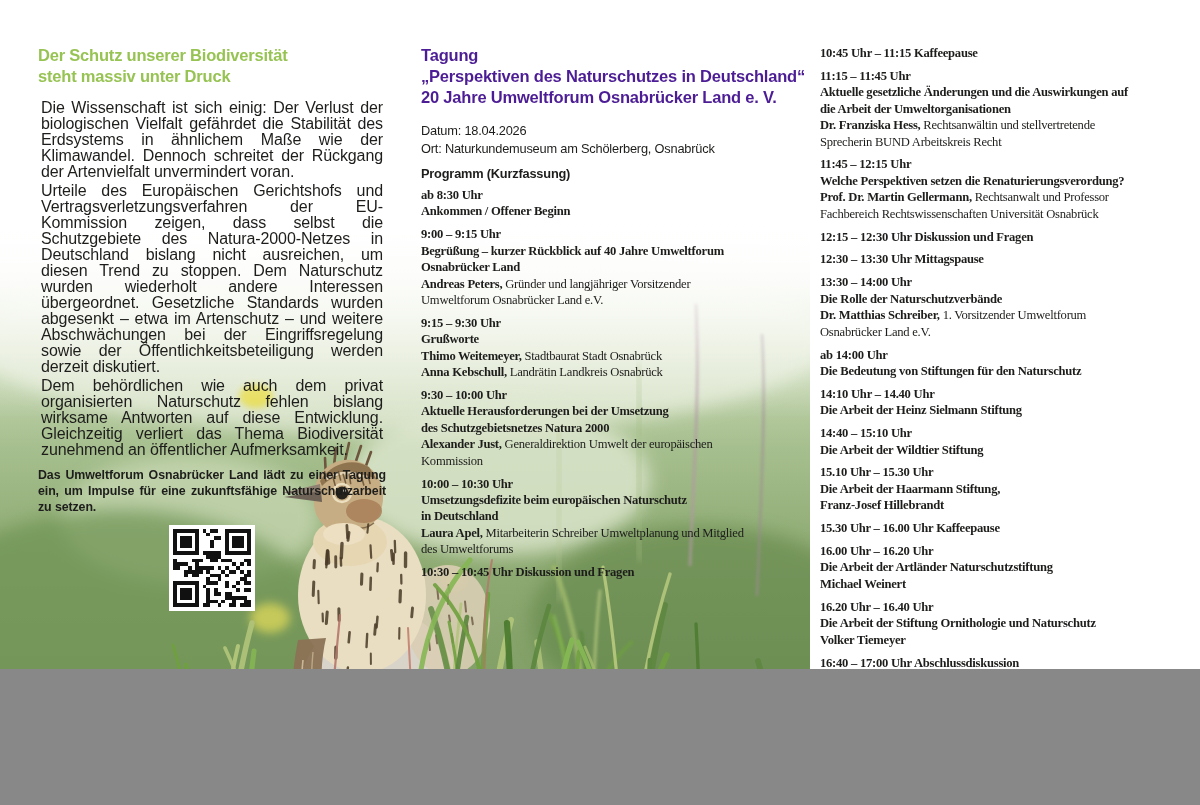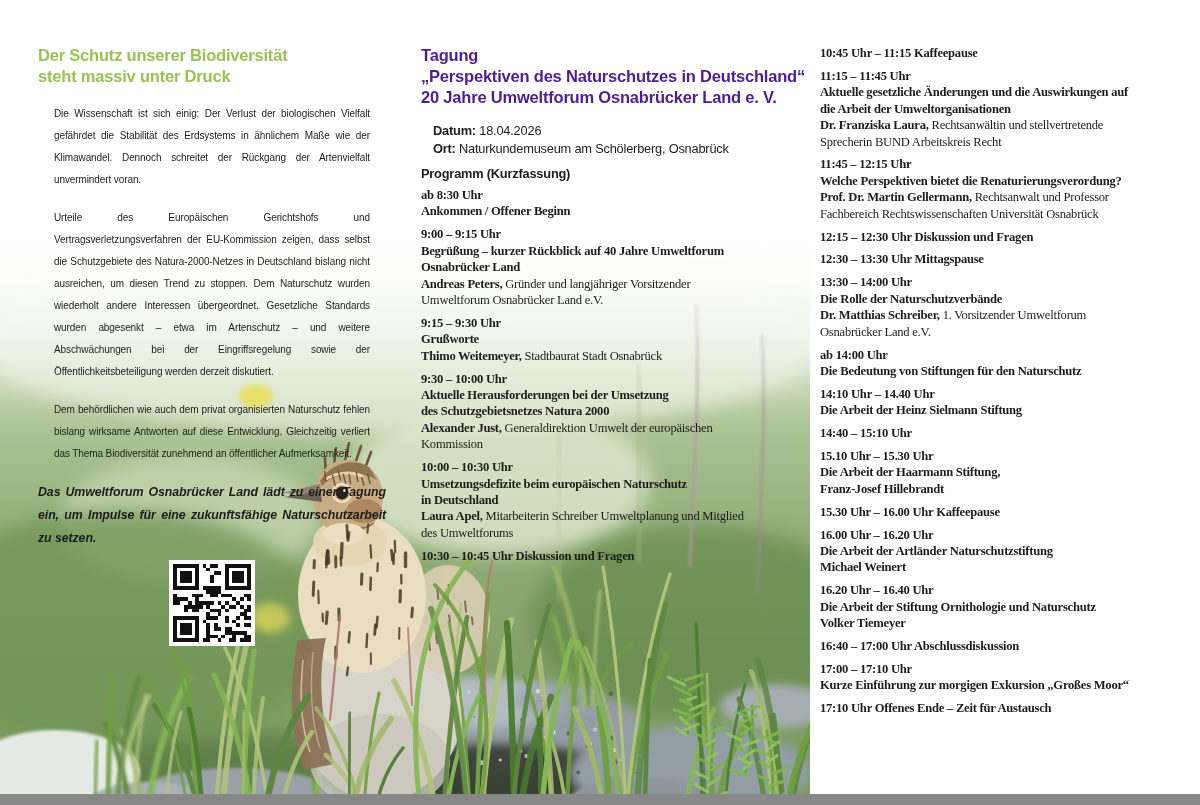--- a/index.html
+++ b/index.html
@@ -1,38 +1,38 @@
 <!DOCTYPE html>
 <html><head>
 <meta charset="utf-8">
 <style>
   html,body{margin:0;padding:0;background:#888;}
-  .page{position:relative;width:1200px;height:794px;background:#ffffff;overflow:hidden;
+  .page{position:relative;width:1200px;height:669px;background:#ffffff;overflow:hidden;
         font-family:"Liberation Sans",sans-serif;color:#1d1d1b;}
   
   .photo{position:absolute;left:0;top:0;width:810px;height:805px;
     background:linear-gradient(180deg,#ffffff 0%,#ffffff 26%,#eaf0e0 36%,#c3d5af 46%,
                #a5be8d 56%,#90ac75 68%,#83a168 82%,#7b9a60 100%);}
   .photo svg{position:absolute;left:0;top:0;}
   .photo-fade{position:absolute;left:0;top:0;width:810px;height:805px;pointer-events:none;
     background:linear-gradient(180deg,#ffffff 0%,#ffffff 27%,rgba(255,255,255,.85) 34%,
                rgba(255,255,255,.4) 43%,rgba(255,255,255,0) 52%);}
   
   .col{position:absolute;top:45px;z-index:5;}
   .col-left{left:38px;width:348px;}
   .col-mid{left:421px;width:385px;}
   .col-right{left:820px;width:376px;}
   .green-head{font-size:16.5px;line-height:21px;font-weight:700;letter-spacing:-.2px;margin:0;}
   .col-left .green-head{margin-bottom:13px;}
   .col-mid .green-head{margin-bottom:14px;}
-  .body-text p{margin:16px;font-size:10px;line-height:22px;text-align:justify;letter-spacing:-.1px;}
-  .cta{margin:9px 0 0;font-weight:700;font-size:12.4px;line-height:23px;text-align:justify;letter-spacing:-.1px;font-style:italic;}
+  .body-text p{margin:3px;font-size:16px;line-height:16px;text-align:justify;letter-spacing:-.1px;}
+  .cta{margin:9px 0 0;font-weight:700;font-size:12.4px;line-height:16px;text-align:justify;letter-spacing:-.1px;}
   .qr-box{width:86px;height:86px;background:#ffffff;margin:10px auto 0;padding:4px;box-sizing:border-box;}
   .meta-line{margin:0;font-size:12.8px;line-height:17.5px;letter-spacing:-.2px;}
-  .meta-line .b{font-weight:700;margin-left:12px;}
+  .meta-line .b{font-weight:400;}
   .program-label{margin:8px 0 0;font-weight:700;font-size:12.8px;line-height:17px;letter-spacing:-.2px;}
   .items{margin-top:5px;}
   .col-right .items{margin-top:0;}
   .item{margin-top:6.5px;font-family:Liberation Serif, serif;}
   .item:first-child{margin-top:0;}
   .line{font-size:12.6px;line-height:16.4px;letter-spacing:-.25px;white-space:nowrap;}
   .line .b{font-weight:700;}
 </style>
 </head>
 <body>
@@ -550,20 +550,21 @@
           <div class="line"><span class="b">9:00 – 9:15 Uhr</span></div>
           <div class="line"><span class="b">Begrüßung – kurzer Rückblick auf 40 Jahre Umweltforum</span></div>
           <div class="line"><span class="b">Osnabrücker Land</span></div>
           <div class="line"><span class="b">Andreas Peters,</span><span> Gründer und langjähriger Vorsitzender</span></div>
           <div class="line"><span>Umweltforum Osnabrücker Land e.V.</span></div>
         </div>
         <div class="item">
           <div class="line"><span class="b">9:15 – 9:30 Uhr</span></div>
           <div class="line"><span class="b">Grußworte</span></div>
           <div class="line"><span class="b">Thimo Weitemeyer,</span><span> Stadtbaurat Stadt Osnabrück</span></div>
+          <div class="line"><span class="b">Anna Kebschull,</span><span> Landrätin Landkreis Osnabrück</span></div>
         </div>
         <div class="item">
           <div class="line"><span class="b">9:30 – 10:00 Uhr</span></div>
           <div class="line"><span class="b">Aktuelle Herausforderungen bei der Umsetzung</span></div>
           <div class="line"><span class="b">des Schutzgebietsnetzes Natura 2000</span></div>
           <div class="line"><span class="b">Alexander Just,</span><span> Generaldirektion Umwelt der europäischen</span></div>
           <div class="line"><span>Kommission</span></div>
         </div>
         <div class="item">
           <div class="line"><span class="b">10:00 – 10:30 Uhr</span></div>
@@ -580,26 +581,26 @@
 
   <div class="col col-right">
     <div class="items" id="right-items">
         <div class="item">
           <div class="line"><span class="b">10:45 Uhr – 11:15 Kaffeepause</span></div>
         </div>
         <div class="item">
           <div class="line"><span class="b">11:15 – 11:45 Uhr</span></div>
           <div class="line"><span class="b">Aktuelle gesetzliche Änderungen und die Auswirkungen auf</span></div>
           <div class="line"><span class="b">die Arbeit der Umweltorganisationen</span></div>
-          <div class="line"><span class="b">Dr. Franziska Laura,</span><span> Rechtsanwältin und stellvertretende</span></div>
+          <div class="line"><span class="b">Dr. Franziska Hess,</span><span> Rechtsanwältin und stellvertretende</span></div>
           <div class="line"><span>Sprecherin BUND Arbeitskreis Recht</span></div>
         </div>
         <div class="item">
           <div class="line"><span class="b">11:45 – 12:15 Uhr</span></div>
-          <div class="line"><span class="b">Welche Perspektiven bietet die Renaturierungsverordung?</span></div>
+          <div class="line"><span class="b">Welche Perspektiven setzen die Renaturierungsverordung?</span></div>
           <div class="line"><span class="b">Prof. Dr. Martin Gellermann,</span><span> Rechtsanwalt und Professor</span></div>
           <div class="line"><span>Fachbereich Rechtswissenschaften Universität Osnabrück</span></div>
         </div>
         <div class="item">
           <div class="line"><span class="b">12:15 – 12:30 Uhr Diskussion und Fragen</span></div>
         </div>
         <div class="item">
           <div class="line"><span class="b">12:30 – 13:30 Uhr Mittagspause</span></div>
         </div>
         <div class="item">
@@ -611,20 +612,21 @@
         <div class="item">
           <div class="line"><span class="b">ab 14:00 Uhr</span></div>
           <div class="line"><span class="b">Die Bedeutung von Stiftungen für den Naturschutz</span></div>
         </div>
         <div class="item">
           <div class="line"><span class="b">14:10 Uhr – 14.40 Uhr</span></div>
           <div class="line"><span class="b">Die Arbeit der Heinz Sielmann Stiftung</span></div>
         </div>
         <div class="item">
           <div class="line"><span class="b">14:40 – 15:10 Uhr</span></div>
+          <div class="line"><span class="b">Die Arbeit der Wildtier Stiftung</span></div>
         </div>
         <div class="item">
           <div class="line"><span class="b">15.10 Uhr – 15.30 Uhr</span></div>
           <div class="line"><span class="b">Die Arbeit der Haarmann Stiftung,</span></div>
           <div class="line"><span class="b">Franz-Josef Hillebrandt</span></div>
         </div>
         <div class="item">
           <div class="line"><span class="b">15.30 Uhr – 16.00 Uhr Kaffeepause</span></div>
         </div>
         <div class="item">

